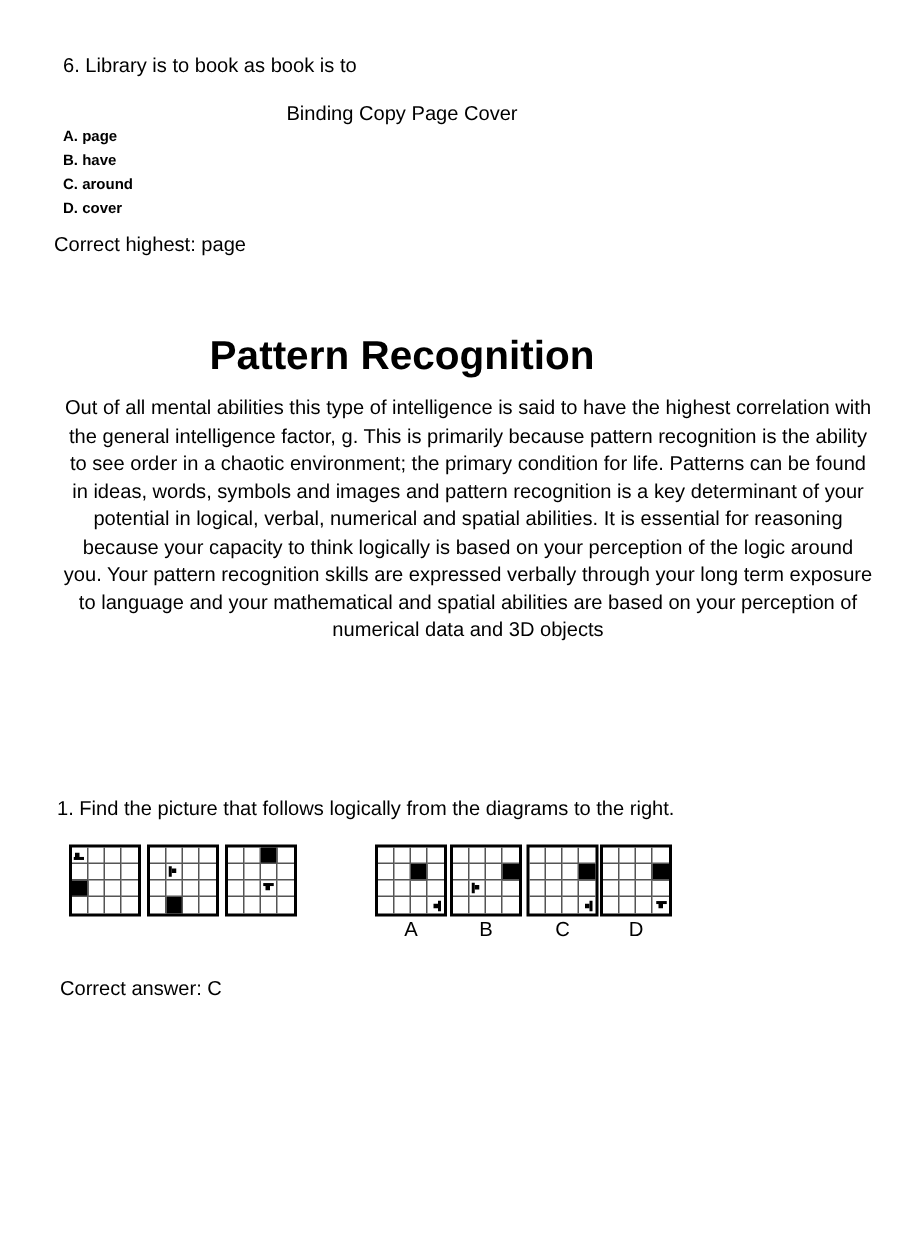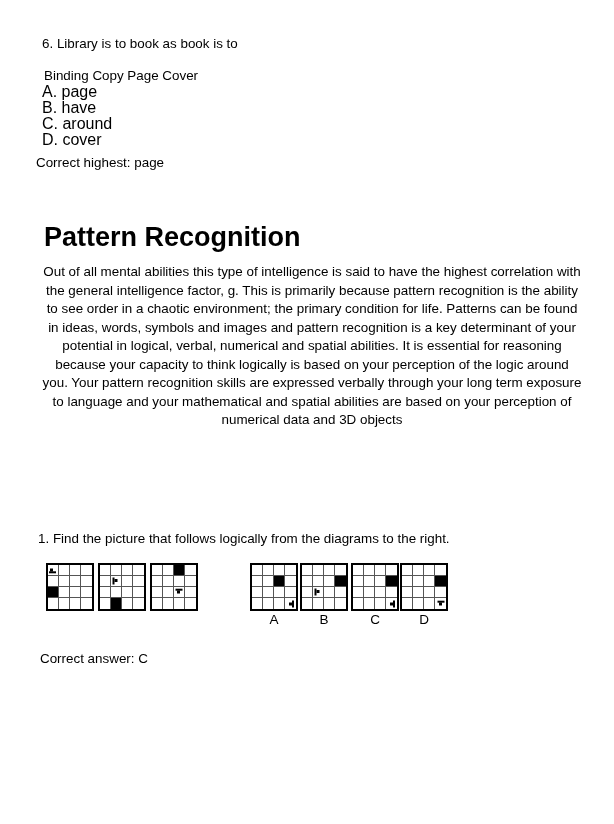--- a/index.html
+++ b/index.html
@@ -6,22 +6,22 @@
   body{
     width:614px;height:824px;
     background:#ffffff;
     font-family:"Liberation Sans", sans-serif;
     color:#000;
     position:relative;
     overflow:hidden;
   }
   .abs{position:absolute;}
   .q-text{font-size:13.4px;line-height:16px;white-space:nowrap;}
-  .center-col{left:0;width:536px;text-align:left;margin-left:44px;}
-  .options span{display:block;font-size:16px;line-height:16px;}
+  .center-col{left:0;width:536px;text-align:center;}
+  .options span{display:block;font-size:10px;line-height:16px;font-weight:bold;}
   .section-title{font-size:27px;font-weight:bold;letter-spacing:0px;}
   .body-par{
     font-size:13.4px;line-height:18.5px;width:540px;text-align:center;
   }
   
   .pgrid{
     position:absolute;
     width:44px;height:44px;
     border:2px solid #000;
     display:grid;

